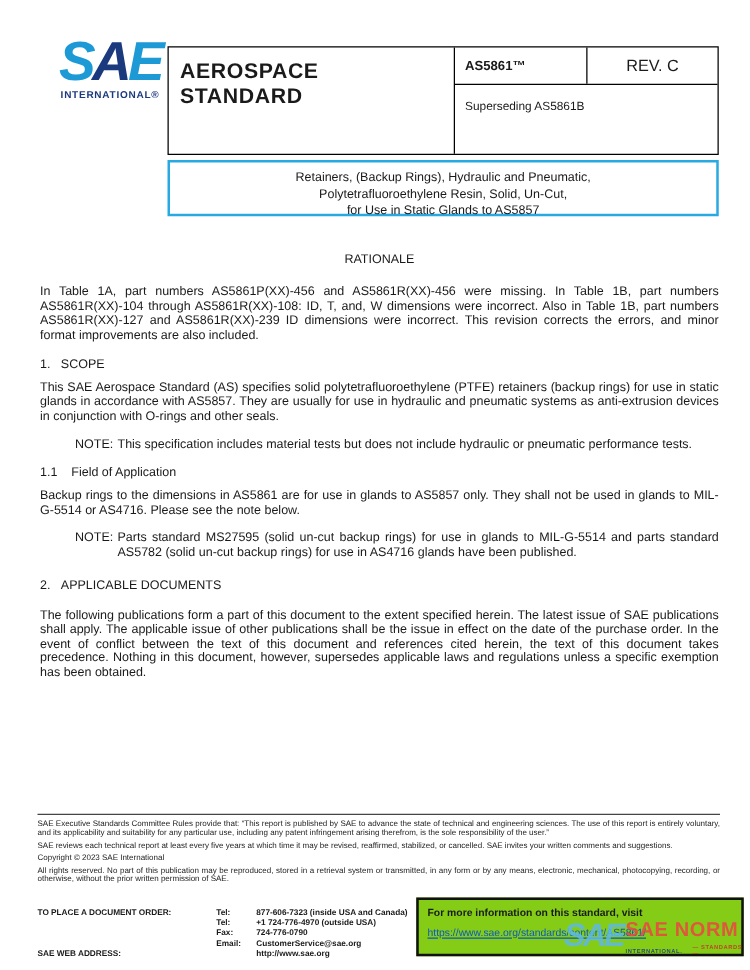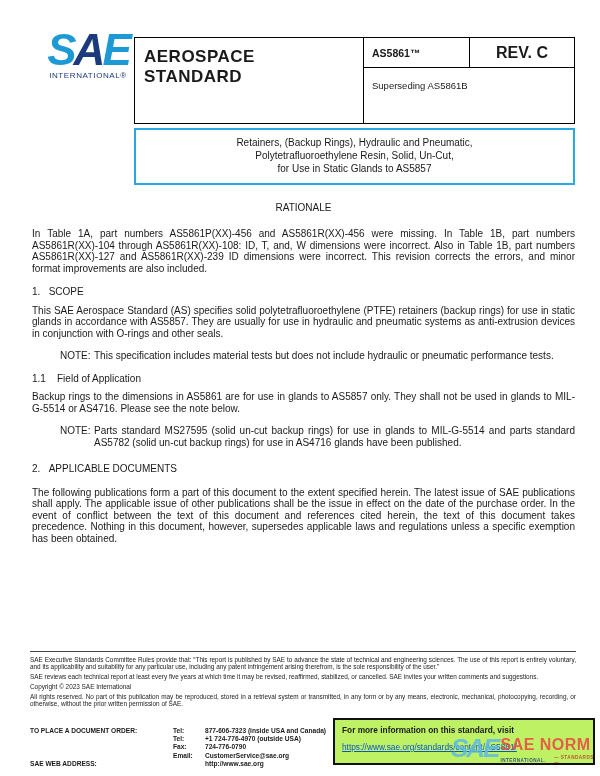--- a/index.html
+++ b/index.html
@@ -7,39 +7,39 @@
   .page {
     position:relative; width:600px; height:776px; margin:0 auto;
     background:#fff; color:#1a1a1a;
     font-family:"Liberation Sans","DejaVu Sans",sans-serif;
     overflow:hidden;
   }
   
   .logo { position:absolute; left:42px; top:30px; width:92px; text-align:center; }
   .logo .word { font-size:44px; font-weight:900; font-style:italic; letter-spacing:-3px; line-height:40px; }
   .logo .word .lt { color:#1d9ad6; } .logo .word .dk { color:#1b3a7e; }
-  .logo .sub { font-size:8px; font-weight:400; color:#1b3a7e; letter-spacing:0.6px; margin-top:1px; white-space:nowrap; }
+  .logo .sub { font-size:8px; font-weight:700; color:#1b3a7e; letter-spacing:0.6px; margin-top:1px; white-space:nowrap; }
   .hdr-table {
     position:absolute; left:134px; top:37px; width:441px; height:87px;
     border:1.5px solid #000; display:flex;
   }
   .hdr-left { width:229px; border-right:1.5px solid #000; padding:9px 0 0 9px;
     font-size:17px; font-weight:700; line-height:20px; letter-spacing:0.5px; }
   .hdr-right { flex:1; display:flex; flex-direction:column; }
   .hdr-row1 { display:flex; height:30px; border-bottom:1.5px solid #000; }
   .hdr-num { width:106px; border-right:1.5px solid #000; display:flex; align-items:center;
     padding-left:8px; font-size:10.5px; font-weight:700; }
   .hdr-rev { flex:1; display:flex; align-items:center; justify-content:center;
-    font-size:16px; font-weight:700; }
+    font-size:13px; font-weight:400; }
   .hdr-row2 { flex:1; padding:5px 0 0 8px; font-size:9.5px; line-height:11.5px; }
   .iss-grid { display:grid; grid-template-columns:64px auto; }
   .superseding { margin-top:7px; }
   
   .title-box {
-    position:absolute; left:134px; top:128px; width:441px; height:57px;
+    position:absolute; left:134px; top:128px; width:441px; height:45px;
     border:2.5px solid #29a9e1; text-align:center;
     font-size:10px; line-height:13px; padding-top:6px;
   }
   
   .rationale-h { position:absolute; left:32px; top:202px; width:543px; text-align:center; font-size:10px; }
   .body { position:absolute; left:32px; top:228px; width:543px; font-size:10px; line-height:11.5px; }
   .body p.j { text-align:justify; }
   .mt-para { margin-top:7px; }
   .mt-note { margin-top:11px;padding-left:28px; }
   .note { display:flex; }
@@ -51,21 +51,21 @@
   .p-appl { margin-top:12px; }
   
   .f-rule { position:absolute; left:30px; top:651px; width:546px; border-top:1.2px solid #444; }
   .f-small { position:absolute; left:30px; top:656px; width:546px; font-size:6.4px; line-height:7.3px; color:#222; }
   .f-small p.j { text-align:justify; margin-bottom:2.5px; }
   .f-small .copy { margin:2px 0 2.5px 0; }
   .order { position:absolute; left:30px; top:727px; width:320px; font-size:6.6px; line-height:8.2px;
     display:grid; grid-template-columns:143px 32px auto; }
   .order .b { font-weight:700; }
   .info-box { position:absolute; left:333px; top:718px; width:262px; height:47px;
-    border:2.5px solid #111; padding:5px 7px 0 7px; background:#bef264; }
+    border:2.5px solid #111; padding:5px 7px 0 7px; background:#84cc16; }
   .info-box .l1 { font-size:8.3px; font-weight:700; line-height:11px; }
   .info-box a { font-size:8.3px; color:#0a58c7; text-decoration:underline; line-height:12px; cursor:pointer; }
   
   .wm { position:absolute; left:451px; top:736px; display:flex; align-items:flex-start; opacity:0.85; pointer-events:none; }
   .wm .wm-sae { font-size:26px; font-weight:900; font-style:italic; letter-spacing:-2px;
     color:#5fb9e4; line-height:24px; }
   .wm .wm-right { margin-left:2px; }
   .wm .wm-name { font-size:16px; font-weight:800; color:#ef4444; letter-spacing:0.5px; line-height:16px; white-space:nowrap; }
   .wm .wm-sub { display:flex; gap:8px; align-items:center; margin-top:1px; }
   .wm .wm-intl { font-size:4.6px; font-weight:700; color:#1b3a7e; letter-spacing:0.5px; }

